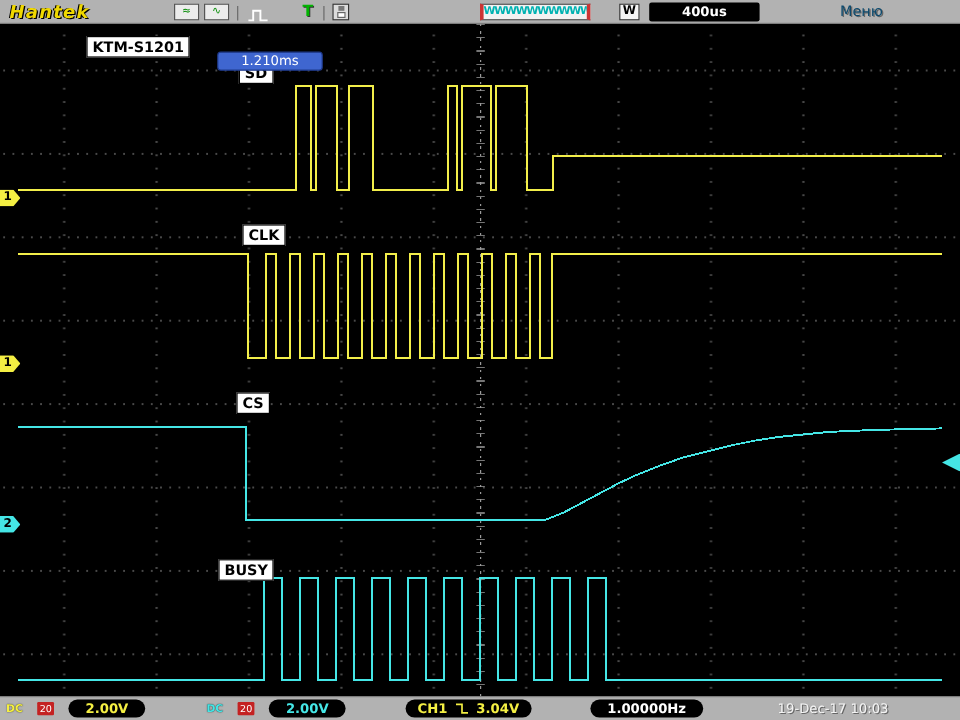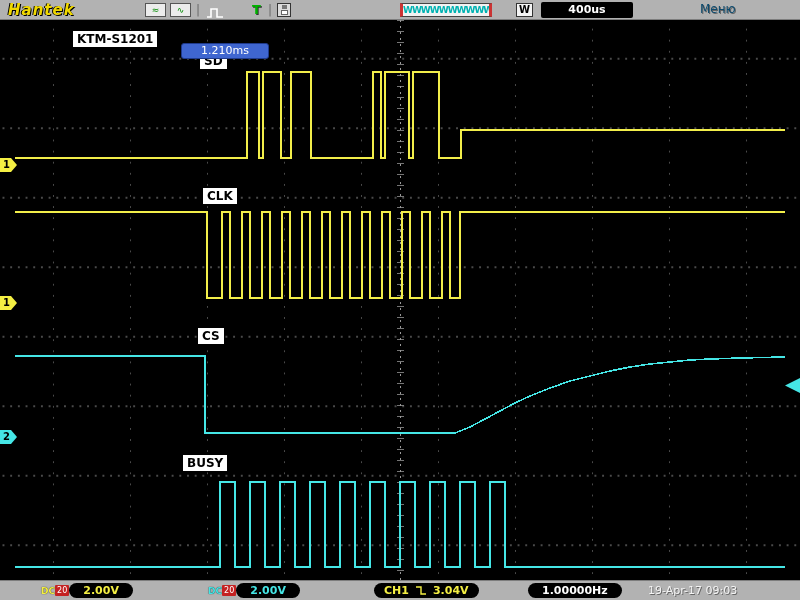--- a/index.html
+++ b/index.html
@@ -98,21 +98,21 @@
   .trig-arrow {
     position:absolute; right:0; width:15px; height:15px;
     background:#45e6e6; z-index:15;
     clip-path:polygon(100% 0, 100% 100%, 0 50%);
   }
   
   .statusbar {
     position:absolute; left:0; top:580px; width:800px; height:20px;
     background:#b2b2b2; border-top:1px solid #7d7d7d;
   }
-  .sb-group { position:absolute; top:2px; display:flex; align-items:center; gap:0;margin-left:36px; }
+  .sb-group { position:absolute; top:2px; display:flex; align-items:center; gap:12px; }
   .coupling { font-size:9px; font-weight:bold; text-shadow:0 0 1px #000; }
   .bw-badge {
     background:#c42222; color:#fff; font-size:8px; font-weight:normal;
     padding:0 2px; line-height:11px; border-radius:1px;
   }
   .readout {
     background:#000; border-radius:8px; font-size:11px; font-weight:bold;
     padding:1px 14px; line-height:13px; white-space:nowrap;
   }
   .readout.trigger { display:flex; align-items:center; gap:6px; padding:1px 10px; }
@@ -166,21 +166,21 @@
     <div class="timebase">400us</div>
     <div class="menu-label">Меню</div>
   </div>
 
   <div class="delay-badge">1.210ms</div>
 
   <div class="sig-label" style="left:36px;top:30px;">KTM-S1201</div>
   <div class="sig-label" style="left:163px;top:52px;">SD</div>
   <div class="sig-label" style="left:166px;top:187px;">CLK</div>
   <div class="sig-label" style="left:161px;top:327px;">CS</div>
-  <div class="sig-label" style="left:146px;top:454px;">BUSY</div>
+  <div class="sig-label" style="left:146px;top:466px;">BUSY</div>
 
   <div class="marker ch1" style="top:158px;">1</div>
   <div class="marker ch1" style="top:296px;">1</div>
   <div class="marker ch2" style="top:430px;">2</div>
   <div class="trig-arrow" style="top:378px;"></div>
 
   <div class="statusbar">
 
     <div class="sb-group" style="left:5px;">
       <span class="coupling yellow">DC</span>
@@ -201,16 +201,16 @@
           <polyline points="1,2 6,2 6,9 11,9" fill="none" stroke="#f4ef43" stroke-width="1.4"></polyline>
         </svg>
         <span>3.04V</span>
       </span>
     </div>
 
     <div class="sb-group" style="left:492px;">
       <span class="readout white">1.00000Hz</span>
     </div>
 
-    <div class="datetime">19-Apr-17 09:03</div>
+    <div class="datetime">19-Dec-17 10:03</div>
   </div>
 
 </div>
 
 </body></html>

